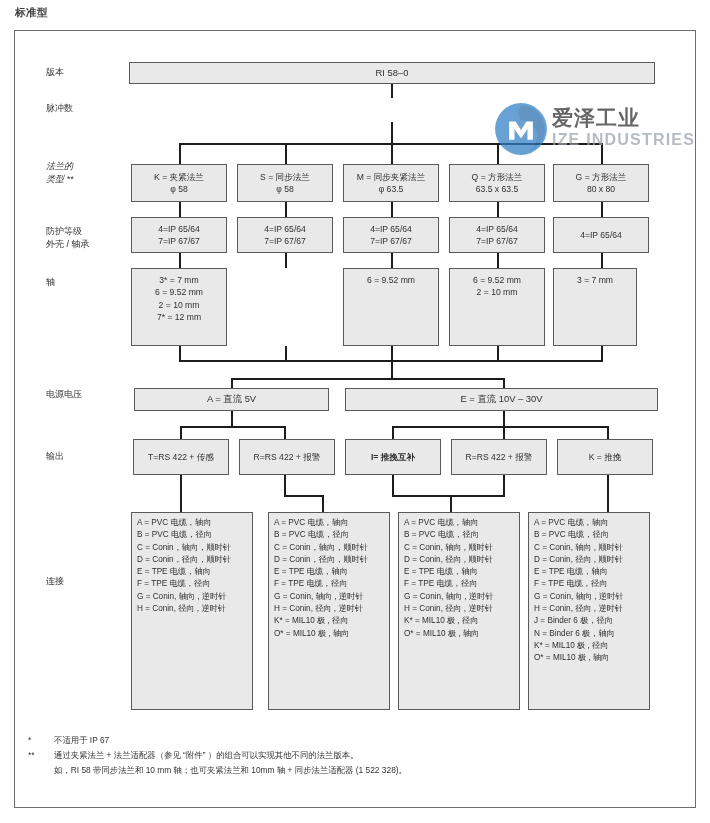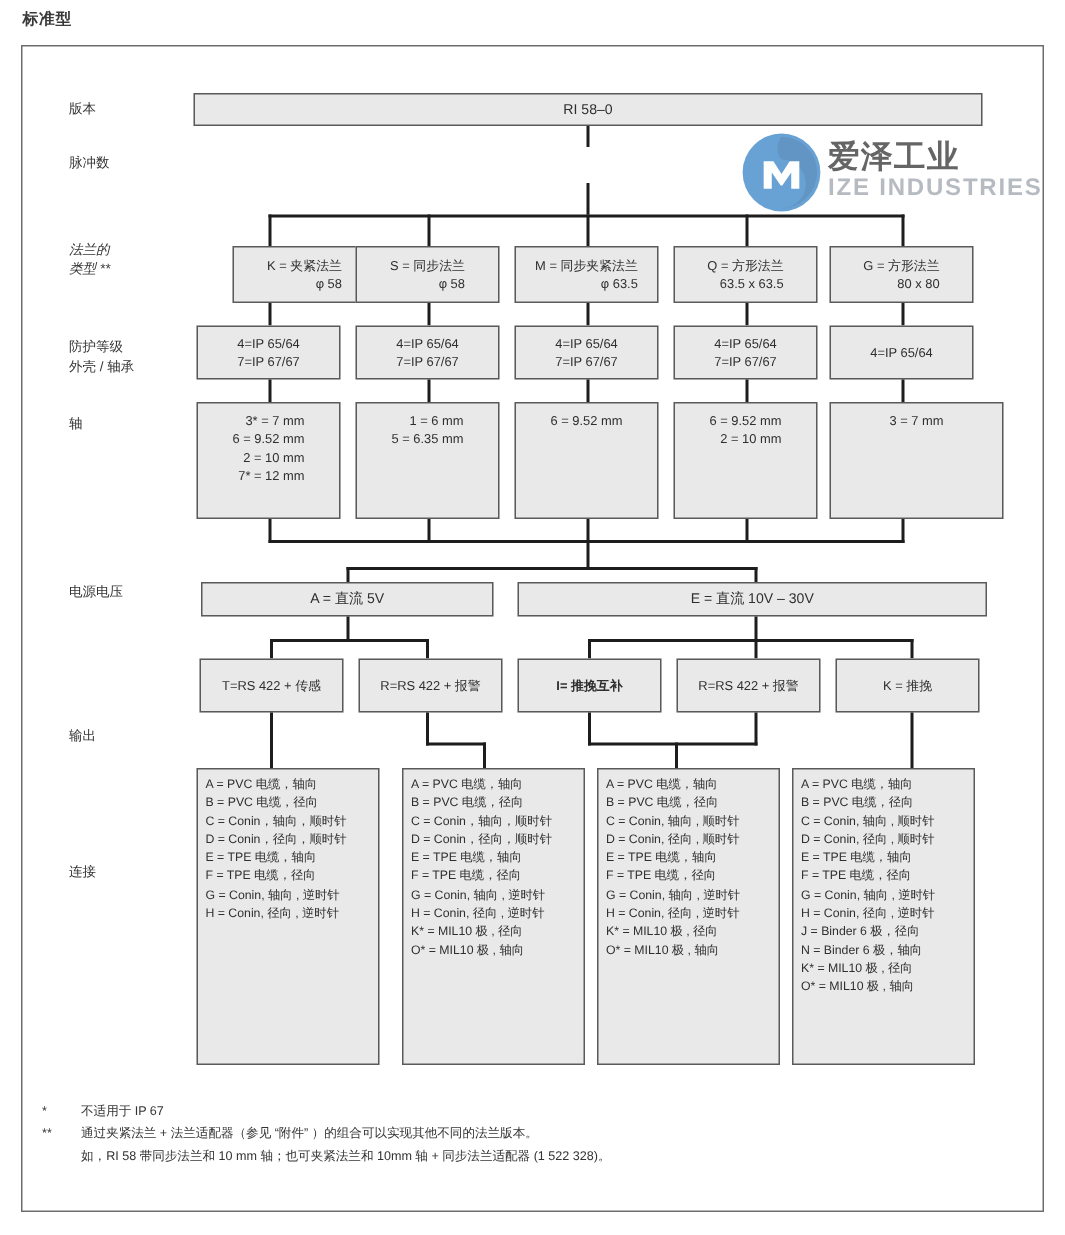--- a/index.html
+++ b/index.html
@@ -27,40 +27,40 @@
   .row-label{
     position:absolute;font-size:9px;line-height:13px;color:#333;
     white-space:pre-line;text-align:left;
   }
 
   
   .box{
     position:absolute;box-sizing:border-box;
     background:#e9e9e9;border:1px solid #5a5a5a;
     display:flex;align-items:center;justify-content:center;
-    font-size:8.6px;line-height:12.4px;color:#2f2f2f;text-align:right;
+    font-size:8.6px;line-height:12.4px;color:#2f2f2f;text-align:center;
     white-space:pre-line;
   }
   .box.wide{font-size:9.4px;}
   .box.left{justify-content:flex-start;align-items:flex-start;text-align:left;padding:4px 5px 0 5px;white-space:pre-line;line-height:12.3px;font-size:8.2px;}
   .box.topalign{align-items:flex-start;padding-top:5px;}
 
   
   .ln{position:absolute;background:#1d1d1d;}
   .ln.v{width:2px;}
   .ln.h{height:2px;}
 
   
   #footnotes{position:absolute;left:28px;top:733px;width:600px;font-size:8.4px;line-height:15px;color:#333;}
   .fn-row{display:flex;}
   .fn-mark{width:26px;flex:none;}
   .fn-text{flex:1;white-space:pre-line;}
 
   
-  #watermark{position:absolute;left:494px;top:86px;width:185px;height:60px;opacity:.72;pointer-events:none;}
+  #watermark{position:absolute;left:494px;top:100px;width:185px;height:60px;opacity:.72;pointer-events:none;}
   #wm-mark{position:absolute;left:0;top:2px;width:54px;height:54px;}
   #wm-cn{position:absolute;left:58px;top:4px;font-size:21px;font-weight:bold;color:#2b2b2b;letter-spacing:1px;white-space:nowrap;}
   #wm-en{position:absolute;left:58px;top:31px;font-size:16px;font-weight:bold;color:#9aa2ab;letter-spacing:1.2px;white-space:nowrap;}
 </style>
 </head>
 <body>
 
 <div class="page">
 
   <div id="page-title">标准型</div>
@@ -68,37 +68,37 @@
   <div id="diagram-frame"></div>
 
   <div class="row-label" style="left:46px;top:66px;">版本</div>
   <div class="row-label" style="left:46px;top:102px;">脉冲数</div>
   <div class="row-label" style="left:46px;top:160px;font-style:italic;">法兰的
 类型 **</div>
   <div class="row-label" style="left:46px;top:225px;">防护等级
 外壳 / 轴承</div>
   <div class="row-label" style="left:46px;top:276px;">轴</div>
   <div class="row-label" style="left:46px;top:388px;">电源电压</div>
-  <div class="row-label" style="left:46px;top:450px;margin-top:34px;">输出</div>
+  <div class="row-label" style="left:46px;top:450px;">输出</div>
   <div class="row-label" style="left:46px;top:575px;">连接</div>
 
   <div class="box wide" style="left:129px;top:62px;width:526px;height:22px;">RI 58–0</div>
 
   <div class="ln v" style="left:391px;top:84px;height:14px;"></div>
 
 
   <div class="ln v" style="left:391px;top:122px;height:21px;"></div>
   <div class="ln h" style="left:179px;top:143px;width:424px;"></div>
   <div class="ln v" style="left:179px;top:143px;height:21px;"></div>
   <div class="ln v" style="left:285px;top:143px;height:21px;"></div>
   <div class="ln v" style="left:391px;top:143px;height:21px;"></div>
   <div class="ln v" style="left:497px;top:143px;height:21px;"></div>
   <div class="ln v" style="left:601px;top:143px;height:21px;"></div>
 
-  <div class="box" style="left:131px;top:164px;width:96px;height:38px;margin-left:24px;">K = 夹紧法兰
+  <div class="box" style="left:131px;top:164px;width:96px;height:38px;">K = 夹紧法兰
 φ 58</div>
   <div class="box" style="left:237px;top:164px;width:96px;height:38px;">S = 同步法兰
 φ 58</div>
   <div class="box" style="left:343px;top:164px;width:96px;height:38px;">M = 同步夹紧法兰
 φ 63.5</div>
   <div class="box" style="left:449px;top:164px;width:96px;height:38px;">Q = 方形法兰
 63.5 x 63.5</div>
   <div class="box" style="left:553px;top:164px;width:96px;height:38px;">G = 方形法兰
 80 x 80</div>
 
@@ -121,26 +121,24 @@
   <div class="ln v" style="left:179px;top:253px;height:15px;"></div>
   <div class="ln v" style="left:285px;top:253px;height:15px;"></div>
   <div class="ln v" style="left:391px;top:253px;height:15px;"></div>
   <div class="ln v" style="left:497px;top:253px;height:15px;"></div>
   <div class="ln v" style="left:601px;top:253px;height:15px;"></div>
 
   <div class="box topalign" style="left:131px;top:268px;width:96px;height:78px;">3* = 7 mm
 6 = 9.52 mm
 2 = 10 mm
 7* = 12 mm</div>
-  <div class="box topalign" style="left:237px;top:268px;width:96px;height:78px;">1 = 6 mm
-5 = 6.35 mm</div>
   <div class="box topalign" style="left:343px;top:268px;width:96px;height:78px;">6 = 9.52 mm</div>
   <div class="box topalign" style="left:449px;top:268px;width:96px;height:78px;">6 = 9.52 mm
 2 = 10 mm</div>
-  <div class="box topalign" style="left:553px;top:268px;width:116px;height:78px;">3 = 7 mm</div>
+  <div class="box topalign" style="left:553px;top:268px;width:84px;height:78px;">3 = 7 mm</div>
 
   <div class="ln v" style="left:179px;top:346px;height:16px;"></div>
   <div class="ln v" style="left:285px;top:346px;height:16px;"></div>
   <div class="ln v" style="left:391px;top:346px;height:16px;"></div>
   <div class="ln v" style="left:497px;top:346px;height:16px;"></div>
   <div class="ln v" style="left:601px;top:346px;height:16px;"></div>
   <div class="ln h" style="left:179px;top:360px;width:424px;"></div>
 
   <div class="ln v" style="left:391px;top:360px;height:20px;"></div>
   <div class="ln h" style="left:231px;top:378px;width:274px;"></div>

